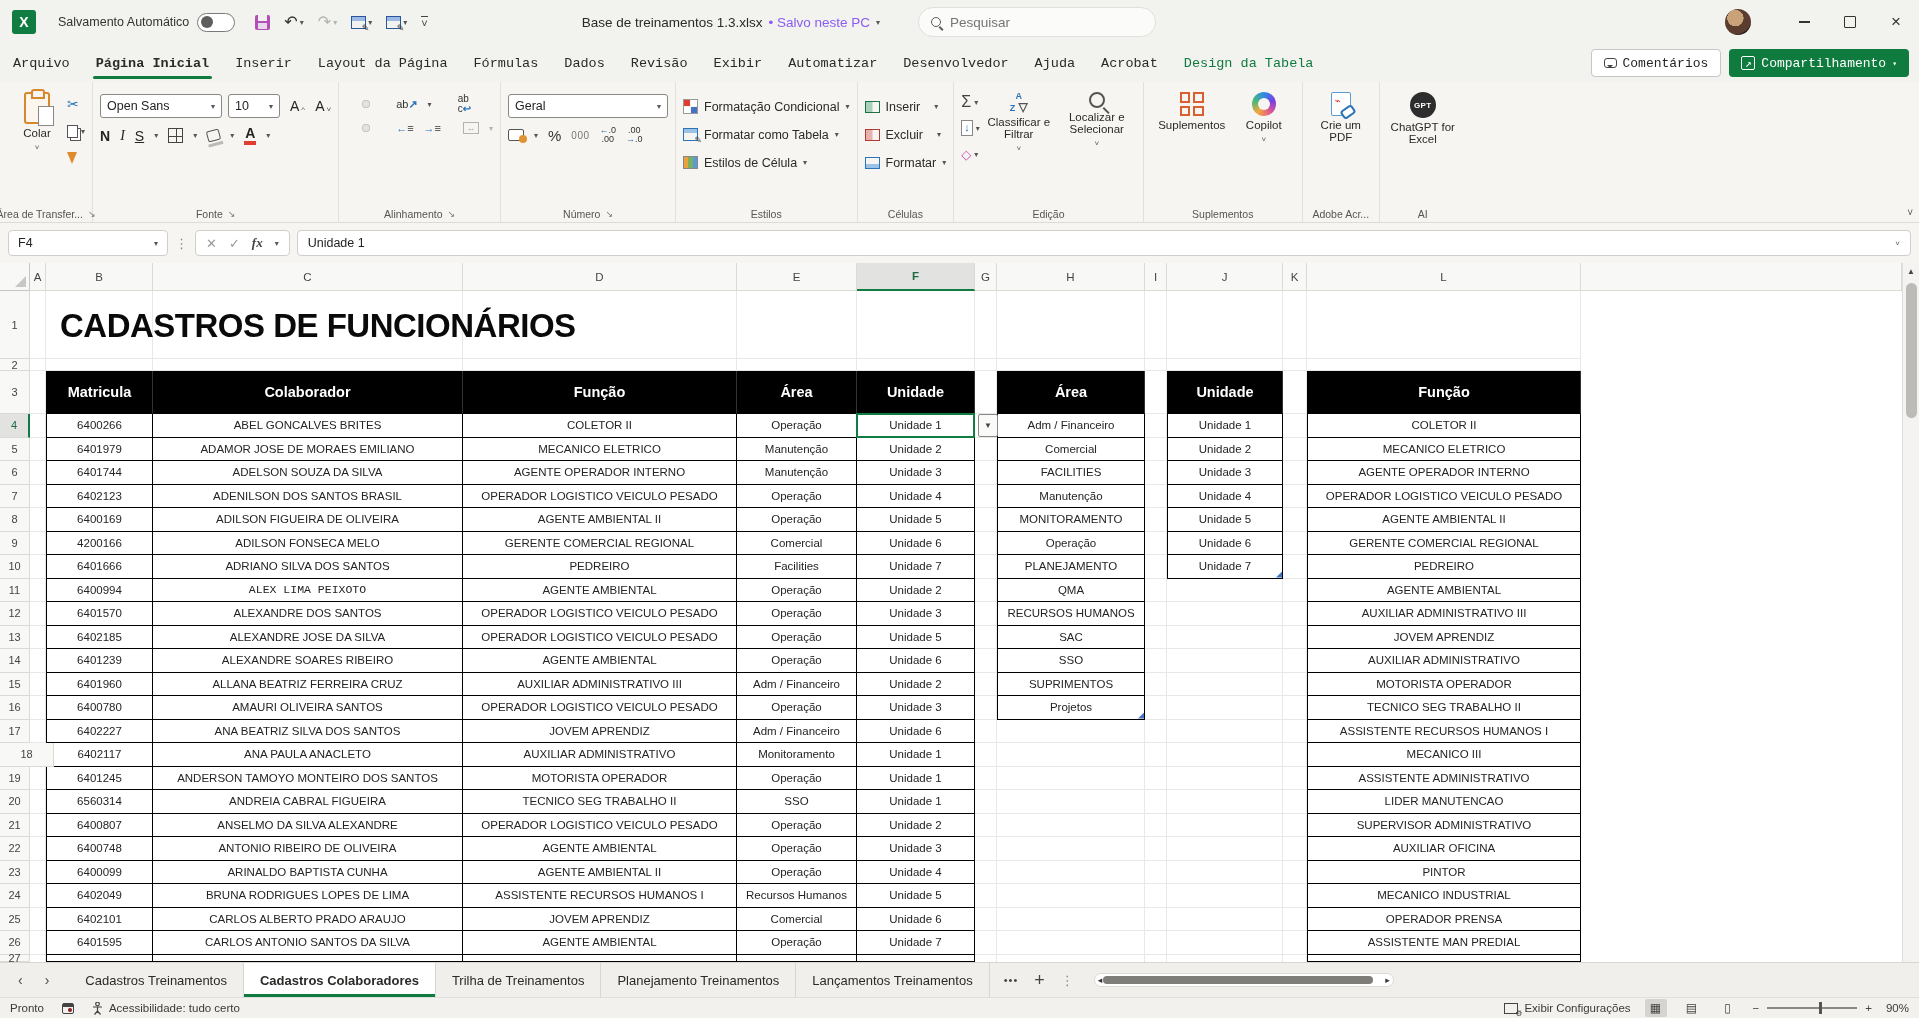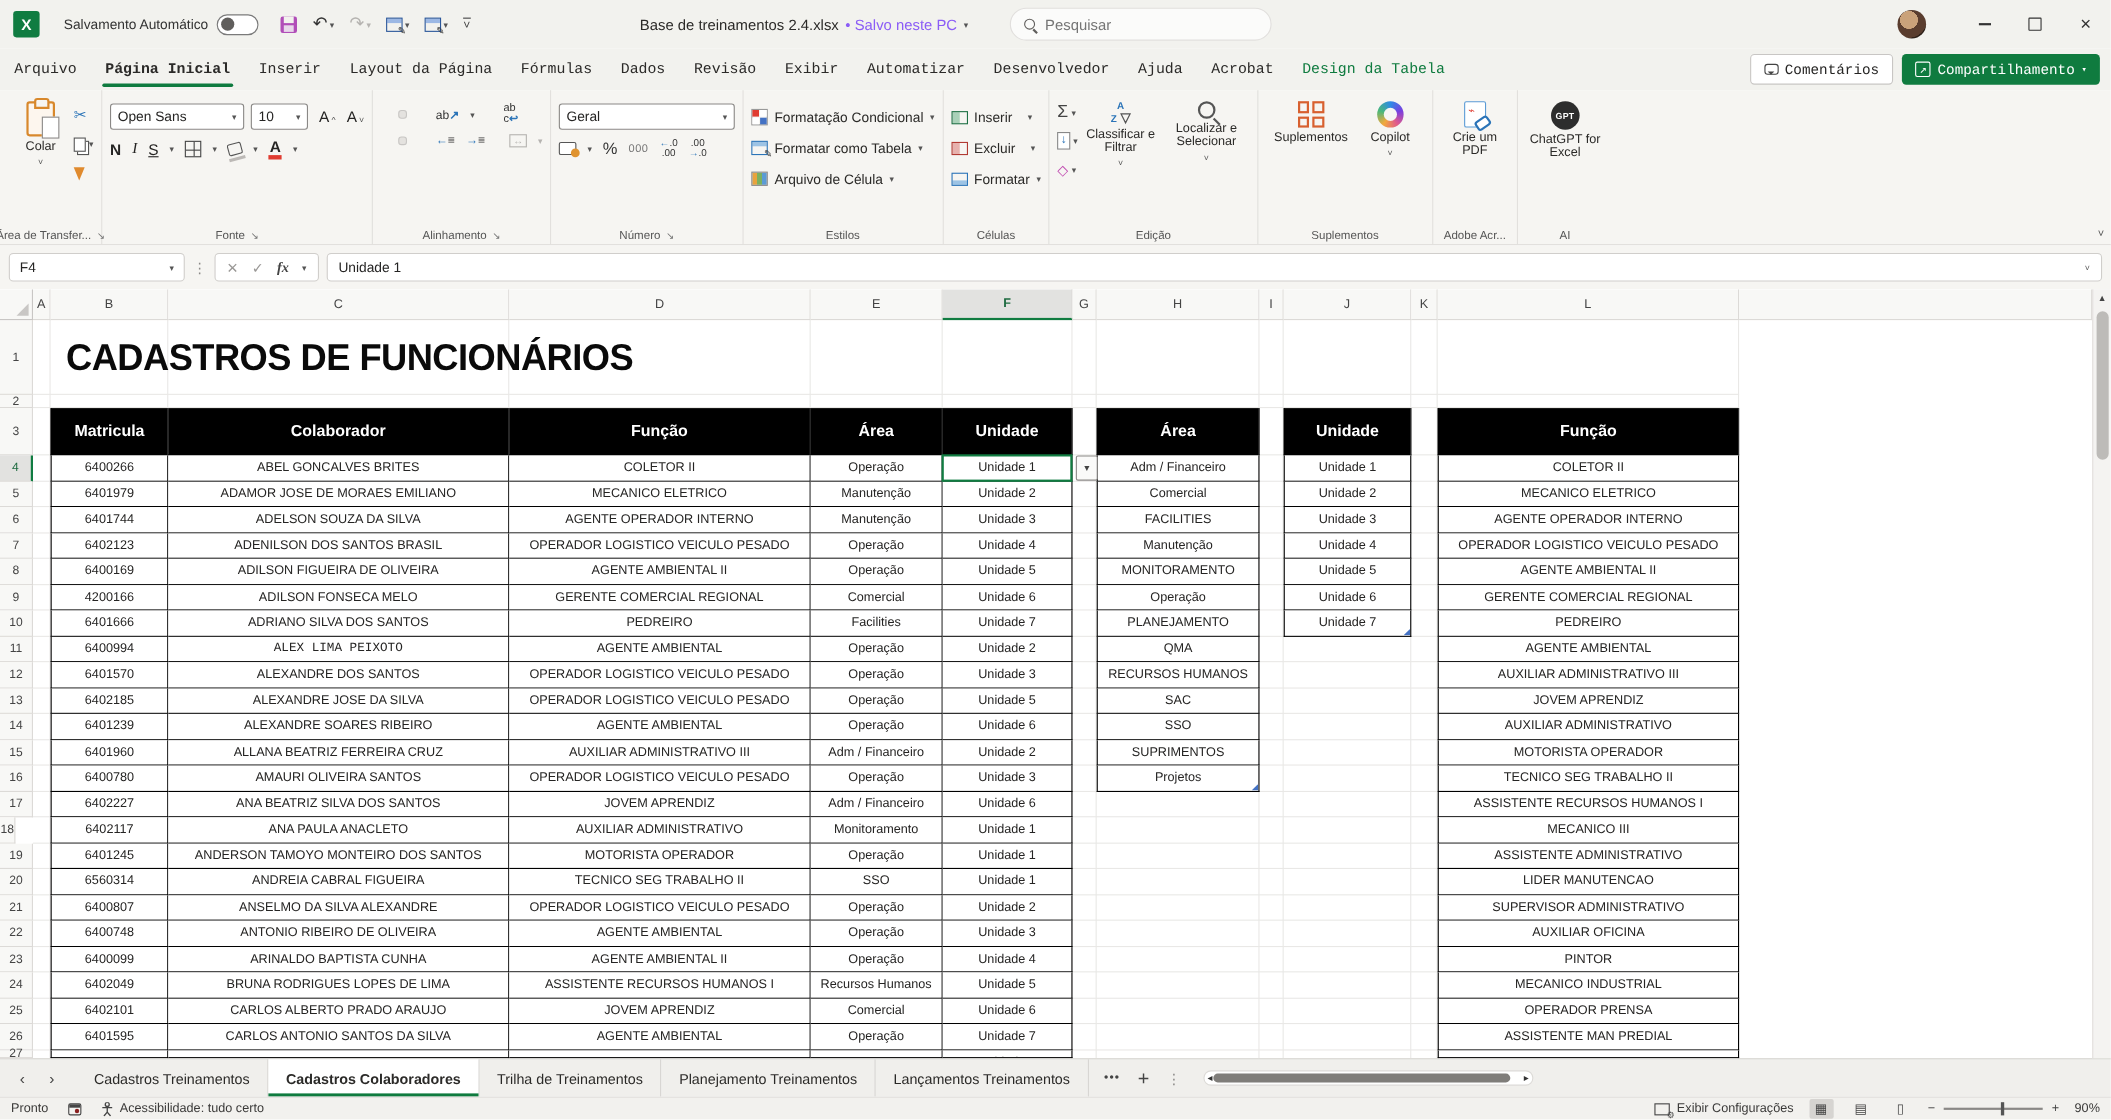--- a/index.html
+++ b/index.html
@@ -215,21 +215,21 @@
         </span>
       <span class="btn">
           <span class="tbl-glyph"></span>
           <span class="chev">▾</span>
         </span>
       <span class="btn">
           <span class="qat-more">˅</span>
         </span>
     </div>
     <div class="doc-title">
-      <span>Base de treinamentos 2.4.xlsx</span>
+      <span>Base de treinamentos 1.3.xlsx</span>
       <span class="doc-sub">• Salvo neste PC</span>
       <span class="chev">▾</span>
     </div>
     <div class="searchbox">
       <span class="mag"></span>
       <input placeholder="Pesquisar" style="">
     </div>
     <div class="tb-right">
       <div class="avatar"></div>
       <div class="winbtn win-min"></div>
@@ -385,21 +385,21 @@
             <span>Formatação Condicional</span>
             <span class="chev">▾</span>
           </div>
         <div class="stylebtn">
             <span class="ft-ic"></span>
             <span>Formatar como Tabela</span>
             <span class="chev">▾</span>
           </div>
         <div class="stylebtn">
             <span class="cs-ic"></span>
-            <span>Arquivo de Célula</span>
+            <span>Estilos de Célula</span>
             <span class="chev">▾</span>
           </div>
       </div>
       <div class="glabel">
           <span>Estilos</span>
         </div>
     </div>
 
     <div class="rgroup">
       <div class="fonte-grid" style="gap:3px">
@@ -540,21 +540,21 @@
       <div class="rh" style="left: 0px; top: 245px; width: 30px; height: 23.5px; position: absolute; font-size: 11px;">8</div>
       <div class="rh" style="left: 0px; top: 268.5px; width: 30px; height: 23.5px; position: absolute; font-size: 11px;">9</div>
       <div class="rh" style="left: 0px; top: 292px; width: 30px; height: 23.5px; position: absolute; font-size: 11px;">10</div>
       <div class="rh" style="left: 0px; top: 315.5px; width: 30px; height: 23.5px; position: absolute; font-size: 11px;">11</div>
       <div class="rh" style="left: 0px; top: 339px; width: 30px; height: 23.5px; position: absolute; font-size: 11px;">12</div>
       <div class="rh" style="left: 0px; top: 362.5px; width: 30px; height: 23.5px; position: absolute; font-size: 11px;">13</div>
       <div class="rh" style="left: 0px; top: 386px; width: 30px; height: 23.5px; position: absolute; font-size: 11px;">14</div>
       <div class="rh" style="left: 0px; top: 409.5px; width: 30px; height: 23.5px; position: absolute; font-size: 11px;">15</div>
       <div class="rh" style="left: 0px; top: 433px; width: 30px; height: 23.5px; position: absolute; font-size: 11px;">16</div>
       <div class="rh" style="left: 0px; top: 456.5px; width: 30px; height: 23.5px; position: absolute; font-size: 11px;">17</div>
-      <div class="rh" style="left: 0px; top: 480px; width: 14px; height: 23.5px; position: absolute; font-size: 11px;">18</div>
+      <div class="rh" style="left: 0px; top: 480px; width: 54px; height: 23.5px; position: absolute; font-size: 11px;">18</div>
       <div class="rh" style="left: 0px; top: 503.5px; width: 30px; height: 23.5px; position: absolute; font-size: 11px;">19</div>
       <div class="rh" style="left: 0px; top: 527px; width: 30px; height: 23.5px; position: absolute; font-size: 11px;">20</div>
       <div class="rh" style="left: 0px; top: 550.5px; width: 30px; height: 23.5px; position: absolute; font-size: 11px;">21</div>
       <div class="rh" style="left: 0px; top: 574px; width: 30px; height: 23.5px; position: absolute; font-size: 11px;">22</div>
       <div class="rh" style="left: 0px; top: 597.5px; width: 30px; height: 23.5px; position: absolute; font-size: 11px;">23</div>
       <div class="rh" style="left: 0px; top: 621px; width: 30px; height: 23.5px; position: absolute; font-size: 11px;">24</div>
       <div class="rh" style="left: 0px; top: 644.5px; width: 30px; height: 23.5px; position: absolute; font-size: 11px;">25</div>
       <div class="rh" style="left: 0px; top: 668px; width: 30px; height: 23.5px; position: absolute; font-size: 11px;">26</div>
       <div class="rh" style="left: 0px; top: 691.5px; width: 30px; height: 7.5px; position: absolute; font-size: 11px;">27</div>
       <div class="gl-v" style="left: 45px; top: 28px; width: 1px; height: 671px; position: absolute;"></div>

